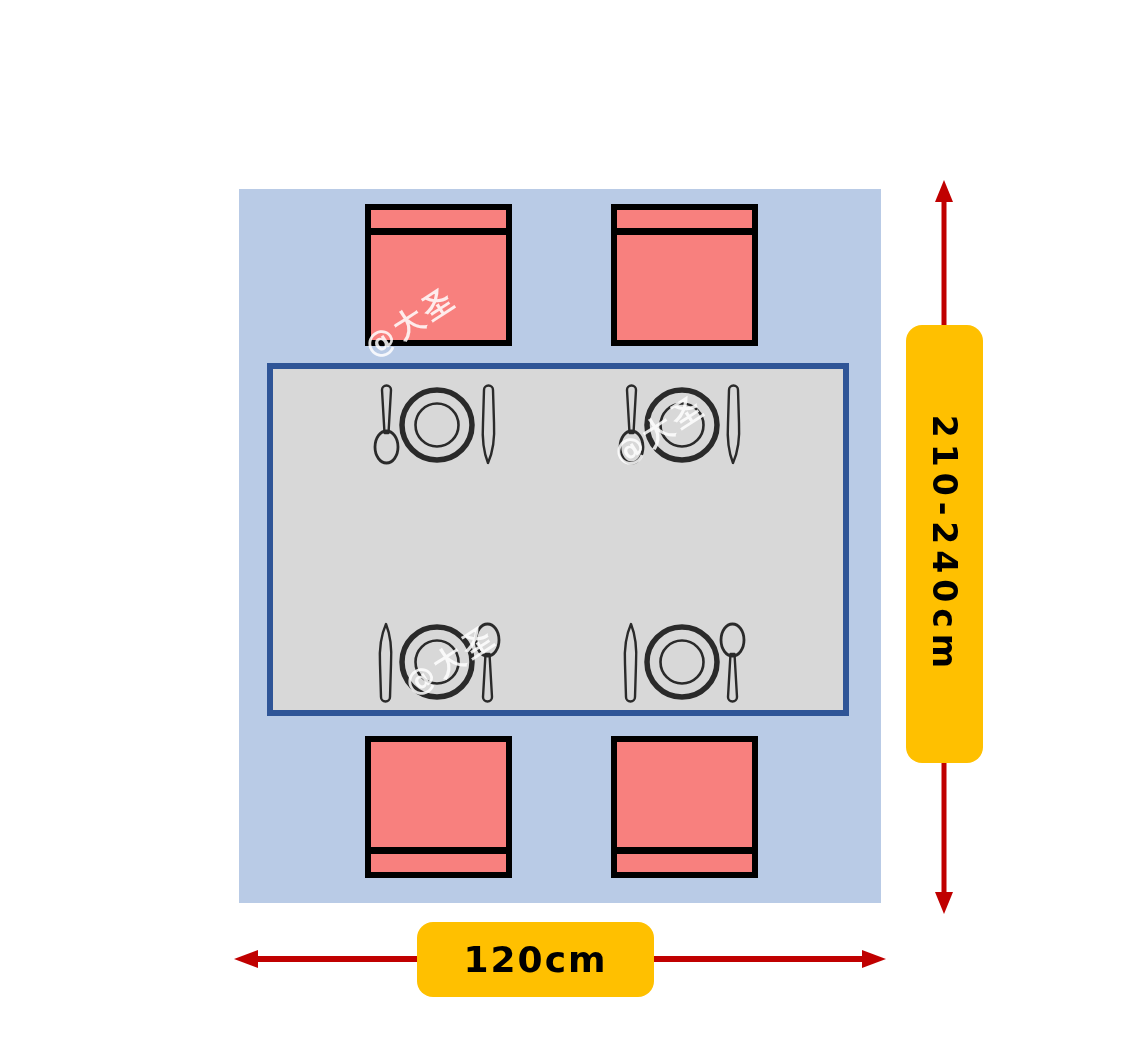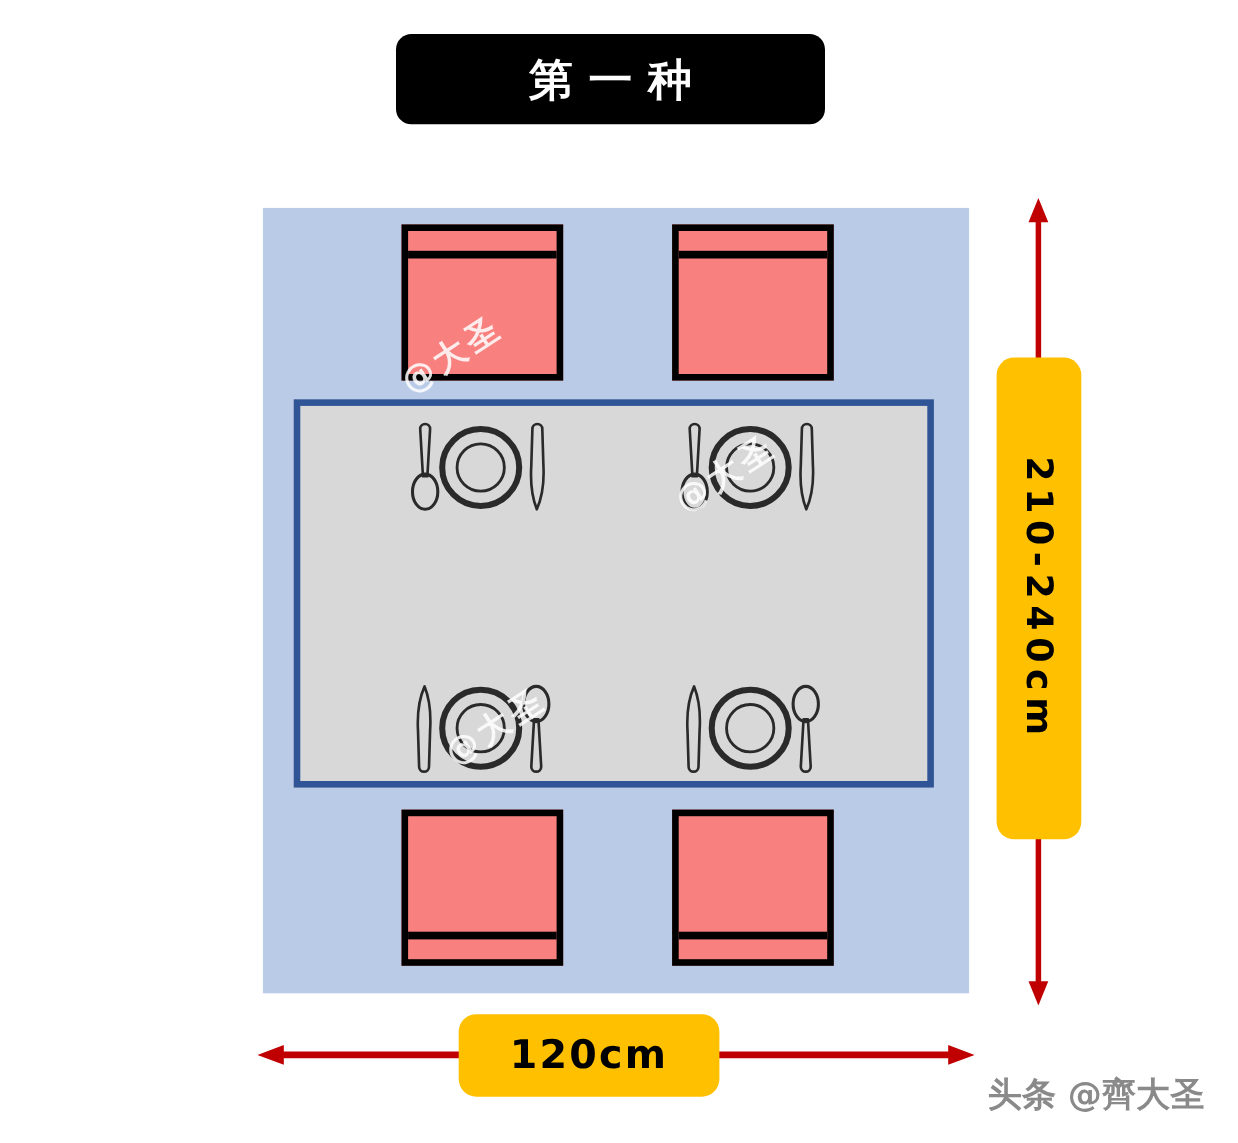--- a/index.html
+++ b/index.html
@@ -95,23 +95,20 @@
       <circle cx="75" cy="44" r="35" fill="none" stroke="var(--utensil-stroke)" stroke-width="5.5"></circle>
       <circle cx="75" cy="44" r="21.5" fill="none" stroke="var(--utensil-stroke)" stroke-width="2.6"></circle>
 
       <path d="M122,9 a4.5,4.5 0 0 1 9,0 L132,42 C133,60 130,73 126,82 C122,72 120,58 121,42 Z" fill="none" stroke="var(--utensil-stroke)" stroke-width="2.4" stroke-linejoin="round"></path>
     </symbol>
   </defs>
 </svg>
 
 <div class="canvas">
 
-  <div class="title-badge">
-    <span class="txt">第一种</span>
-  </div>
 
   <div class="room"></div>
 
   <div class="chair top c-tl">
     <div class="backrest"></div>
   </div>
   <div class="chair top c-tr">
     <div class="backrest"></div>
   </div>
 
@@ -154,15 +151,14 @@
   </svg>
 
   <div class="dim-label dim-h">
     <span class="txt">120cm</span>
   </div>
 
   <div class="watermark wm1">@大圣</div>
   <div class="watermark wm2">@大圣</div>
   <div class="watermark wm3">@大圣</div>
 
-  <div class="credit">头条 @齊大圣</div>
 
 </div>
 
 </body></html>

